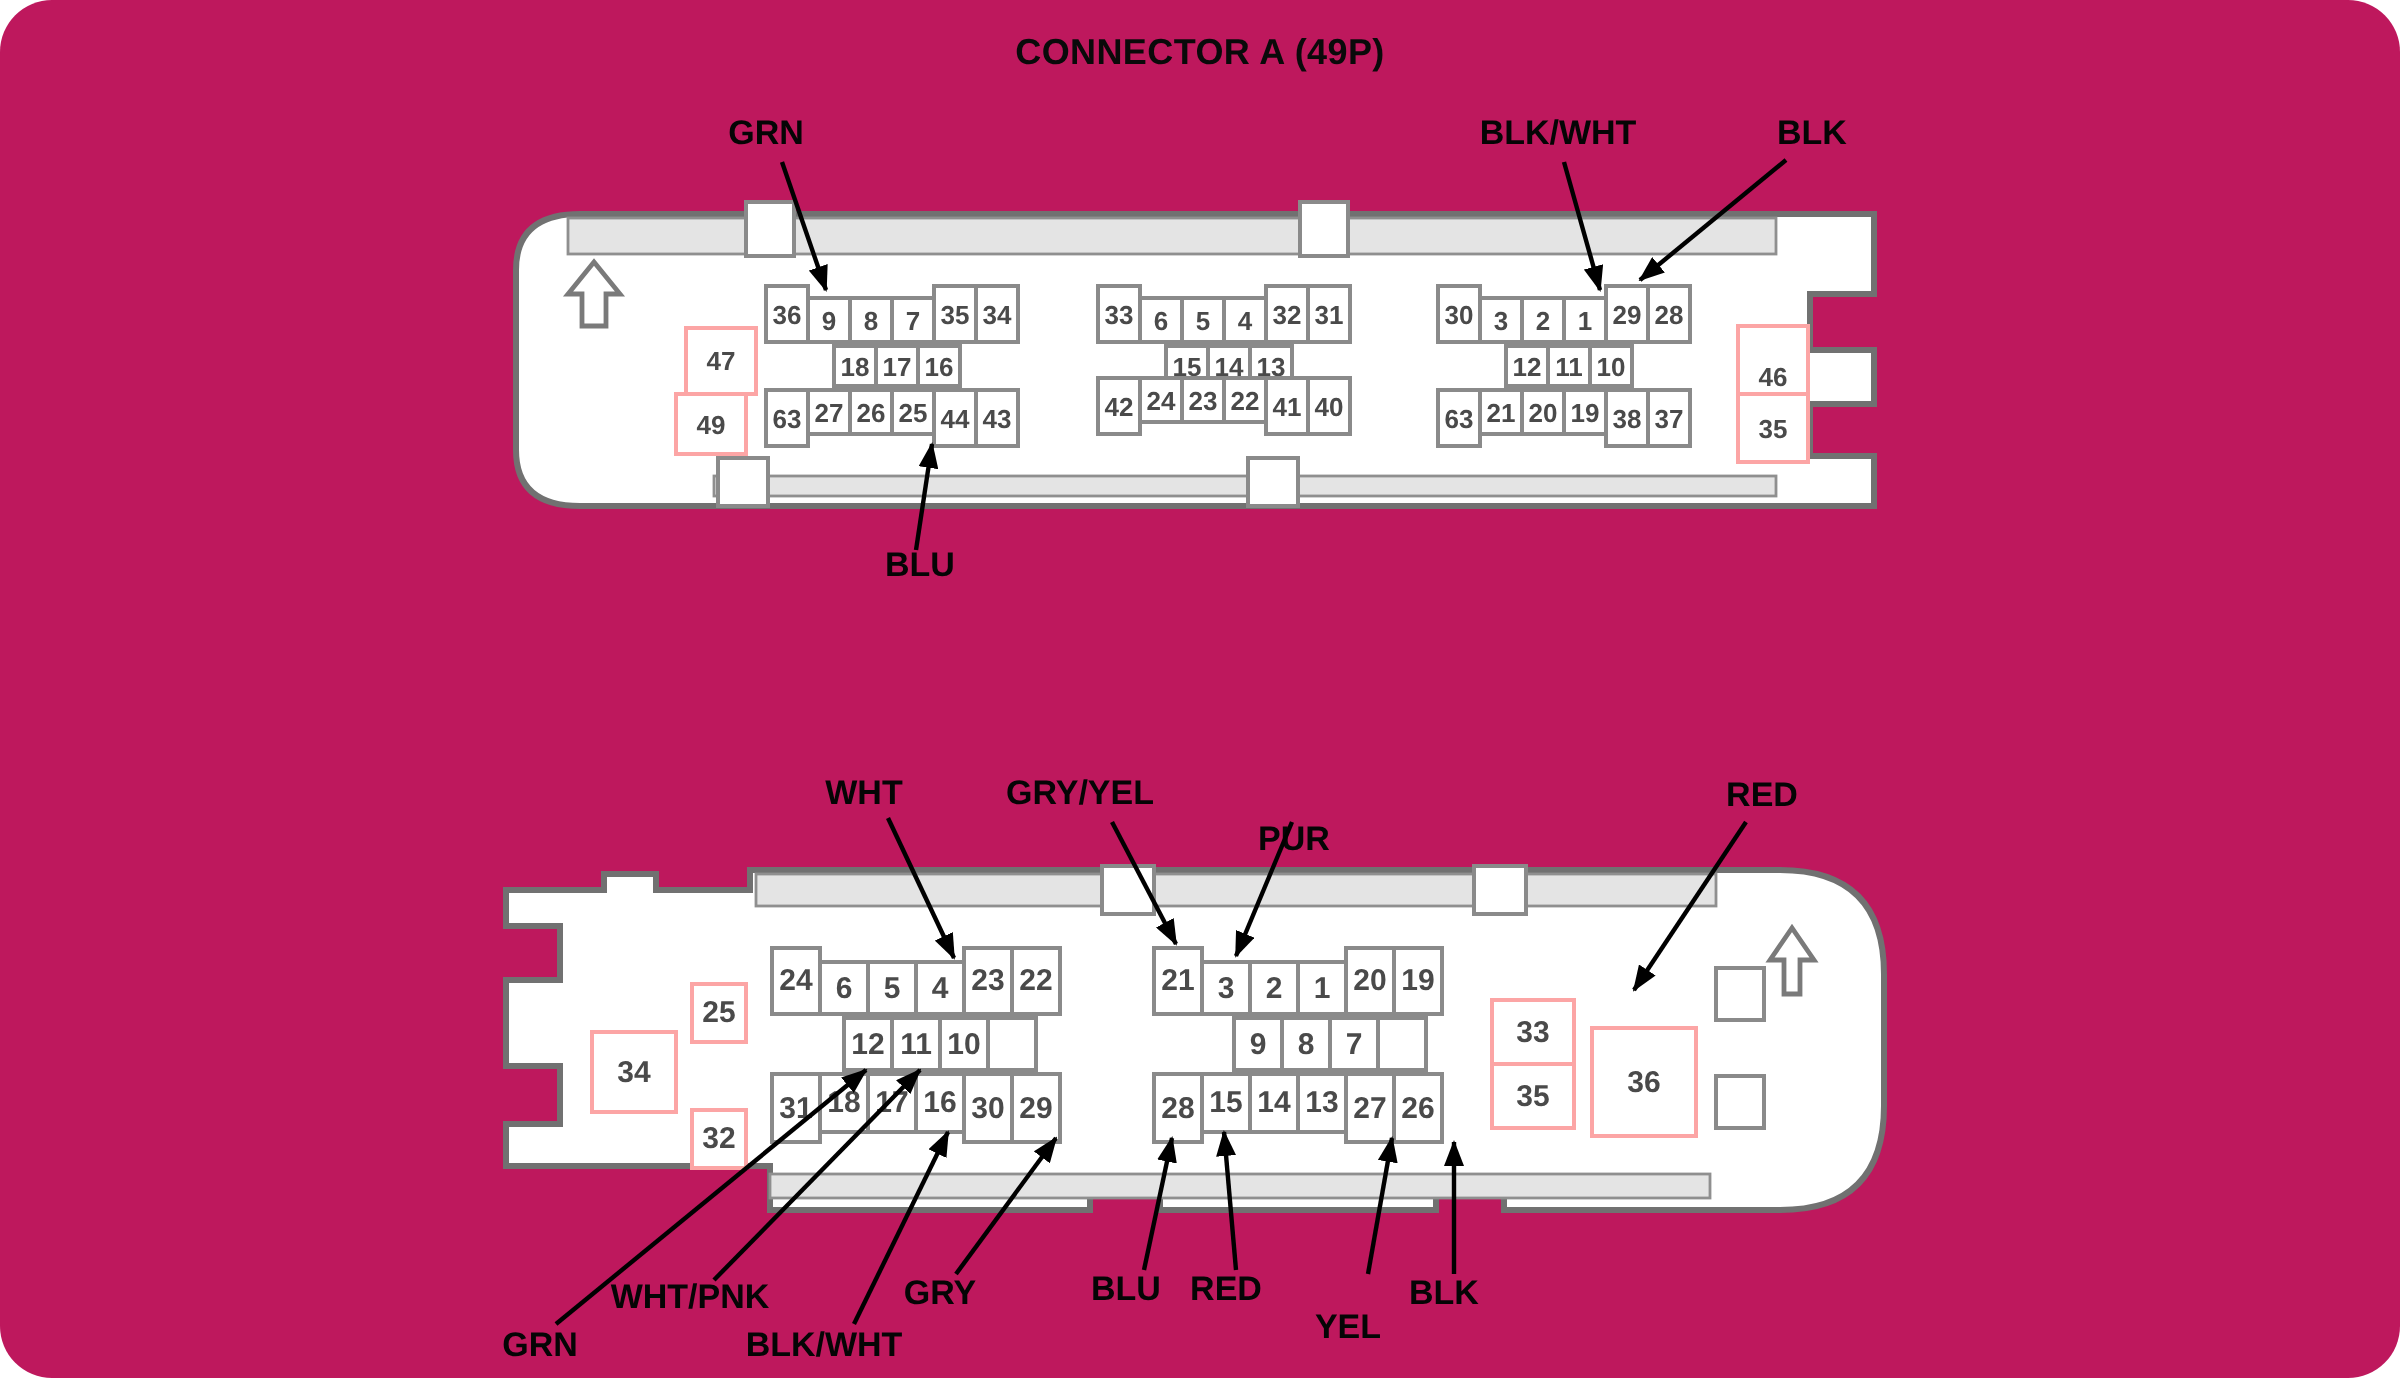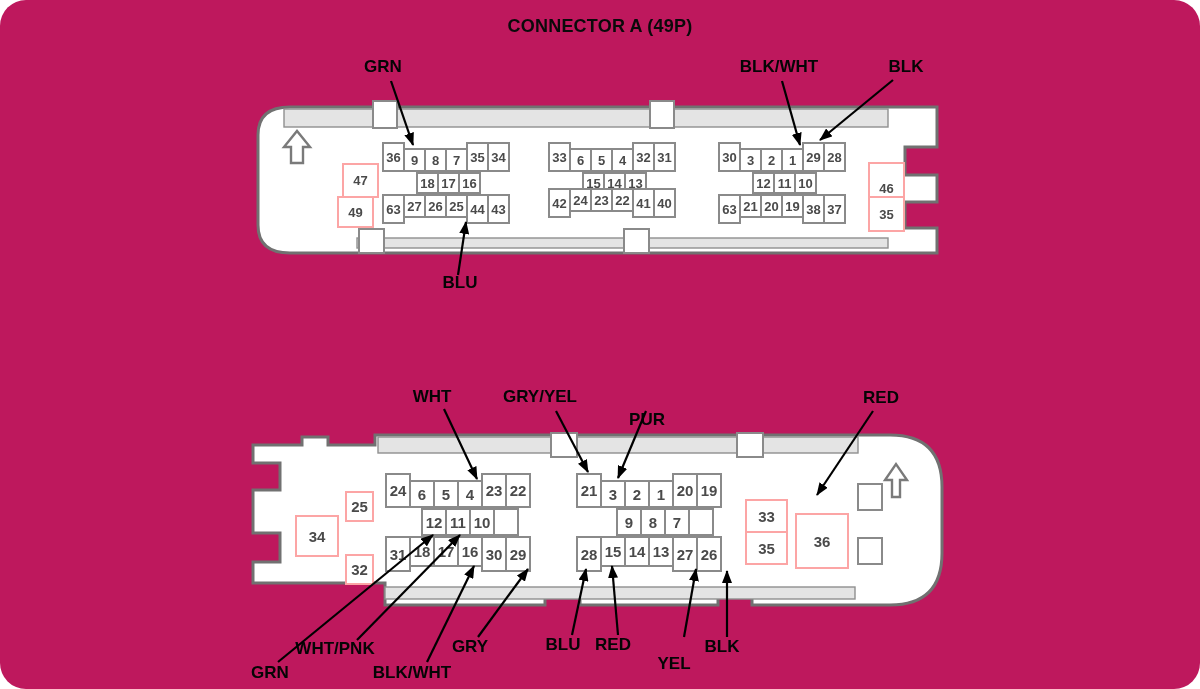--- a/index.html
+++ b/index.html
@@ -68,21 +68,21 @@
   <div class="wlabel" style="left:779px;top:57px">BLK/WHT</div>
   <div class="wlabel" style="left:906px;top:57px">BLK</div>
   <div class="wlabel" style="left:460px;top:273px">BLU</div>
 
   <div class="wlabel" style="left:432px;top:387px">WHT</div>
   <div class="wlabel" style="left:540px;top:387px">GRY/YEL</div>
   <div class="wlabel" style="left:647px;top:410px">PUR</div>
   <div class="wlabel" style="left:881px;top:388px">RED</div>
 
   <div class="wlabel" style="left:270px;top:663px">GRN</div>
-  <div class="wlabel" style="left:335px;top:639px">WHT/PNK</div>
+  <div class="wlabel" style="left:345px;top:639px">WHT/PNK</div>
   <div class="wlabel" style="left:412px;top:663px">BLK/WHT</div>
   <div class="wlabel" style="left:470px;top:637px">GRY</div>
   <div class="wlabel" style="left:563px;top:635px">BLU</div>
   <div class="wlabel" style="left:613px;top:635px">RED</div>
   <div class="wlabel" style="left:674px;top:654px">YEL</div>
   <div class="wlabel" style="left:722px;top:637px">BLK</div>
 
   <div class="sbox" style="left:342px;top:147px;width:37px;height:35px">47</div>
   <div class="sbox" style="left:337px;top:180px;width:37px;height:32px">49</div>
   <div class="sbox" style="left:868px;top:146px;width:37px;height:52px">46</div>

